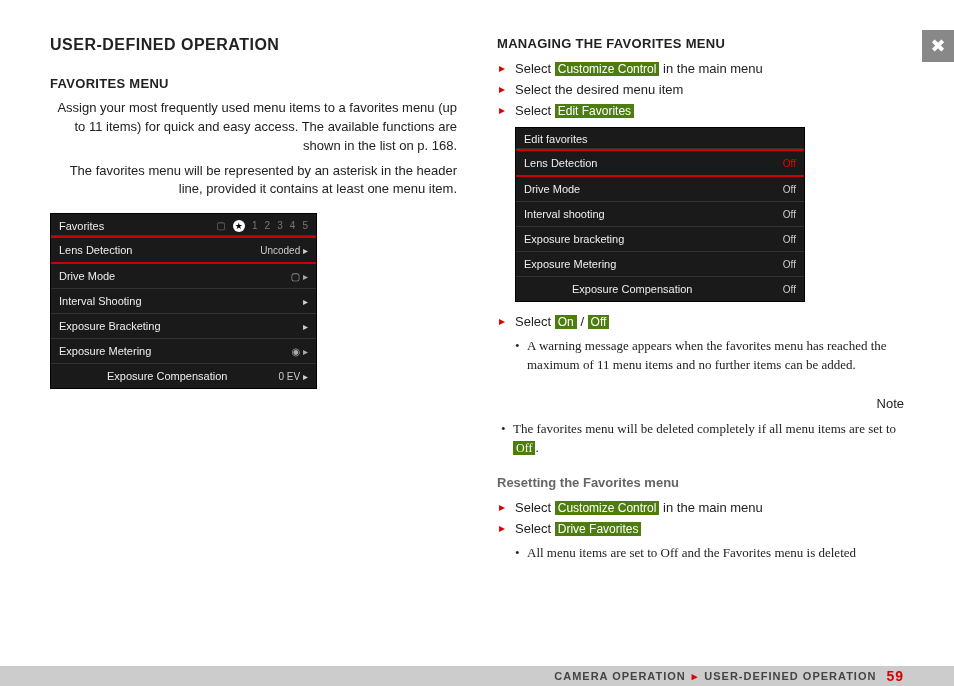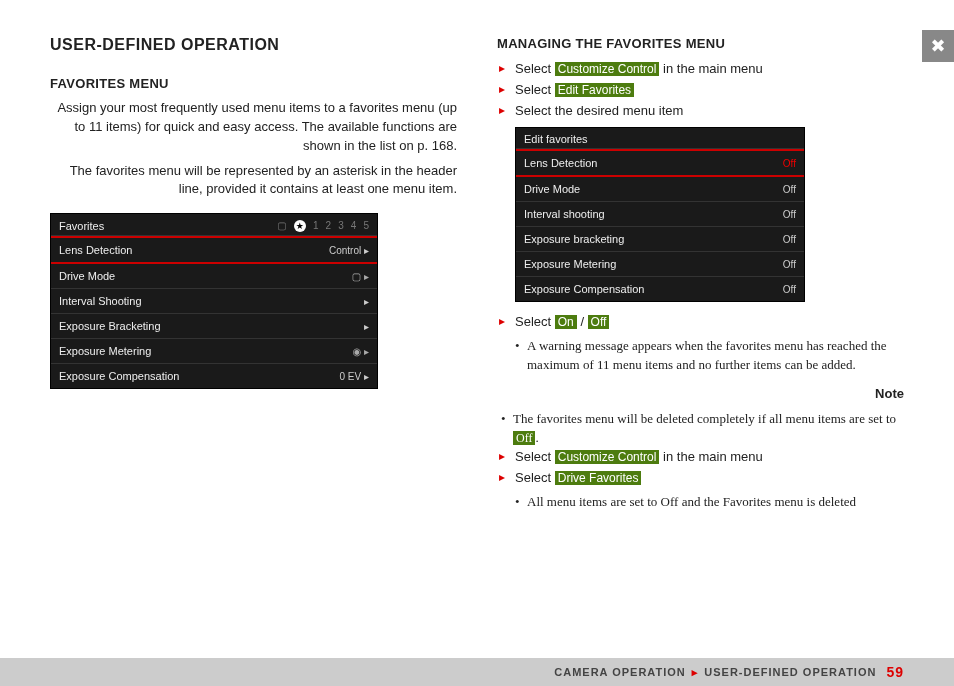--- a/index.html
+++ b/index.html
@@ -54,47 +54,47 @@
     content: "•";
     position: absolute;
     left: 18px;
   }
   .tag {
     background: #4d7c0f;
     color: #fff;
     padding: 0 3px;
     font-size: 12px;
   }
-  .note-label { font-weight: bold; margin-top: 10px; }
+  .note-label { font-weight: normal; margin-top: 20px; }
   
   .cam {
     background: #1a1a1a;
     color: #eee;
-    width: 328px;
+    width: 267px;
     font-size: 11px;
     margin-top: 14px;
     border: 1px solid #000;
   }
   .cam .hdr {
     display: flex;
     align-items: center;
     justify-content: space-between;
     padding: 5px 8px 3px 8px;
     border-bottom: 1px solid #333;
   }
   .cam .hdr .tabs span { margin-left: 4px; color: #777; font-size: 10px; }
   .cam .hdr .tabs .star { color:#fff; background:#fff; color:#000; border-radius:50%; width:12px; height:12px; display:inline-flex; align-items:center; justify-content:center; font-size:9px;}
   .cam .row {
     display: flex;
     justify-content: space-between;
     align-items: flex-end;
     padding: 6px 8px;
     border-bottom: 1px solid #333;
   }
-  .cam .row:last-child { border-bottom: none; }
+  .cam .row:last-child { border-bottom: none; margin-left: 48px; }
   .cam .row.sel {
     border-top: 2px solid #c00;
     border-bottom: 2px solid #c00;
   }
   .cam .row.sel .val.red { color: #e00; }
   .cam .val { color: #ccc; font-size: 10px; }
   .cam .icon-box { color:#aaa; font-size:10px; }
   .cam2 { margin-top: 6px; margin-left:18px; width: 290px; }
   
   .thumb {
@@ -107,21 +107,21 @@
     color: #fff;
     display: flex;
     align-items: center;
     justify-content: center;
     font-size: 18px;
   }
   
   .footer {
     position: absolute;
     left: 0; right: 0; bottom: 0;
-    height: 28px;
+    height: 20px;
     background: #ccc;
     display: flex;
     align-items: center;
     justify-content: flex-end;
     padding-right: 50px;
     font-size: 11px;
     letter-spacing: 1px;
     font-weight: bold;
     color: #444;
   }
@@ -148,21 +148,21 @@
           <span class="star">★</span>
           <span>1</span>
           <span>2</span>
           <span>3</span>
           <span>4</span>
           <span>5</span>
         </span>
       </div>
       <div class="row sel">
         <span>Lens Detection</span>
-        <span class="val">Control ▸</span>
+        <span class="val">Uncoded ▸</span>
       </div>
       <div class="row">
         <span>Drive Mode</span>
         <span class="val icon-box">▢ ▸</span>
       </div>
       <div class="row">
         <span>Interval Shooting</span>
         <span class="val">▸</span>
       </div>
       <div class="row">
@@ -179,24 +179,24 @@
       </div>
     </div>
   </div>
 
   <div class="col">
     <h2>MANAGING THE FAVORITES MENU</h2>
     <ul class="arrow-list">
       <li>
         <span>Select </span><span class="tag">Customize Control</span><span> in the main menu</span>
       </li>
+      <li>Select the desired menu item</li>
       <li>
         <span>Select </span><span class="tag">Edit Favorites</span>
       </li>
-      <li>Select the desired menu item</li>
     </ul>
 
     <div class="cam cam2">
       <div class="hdr">
         <span>Edit favorites</span>
         <span></span>
       </div>
       <div class="row sel">
         <span>Lens Detection</span>
         <span class="val red">Off</span>
@@ -232,20 +232,21 @@
       <li>A warning message appears when the favorites menu has reached the maximum of 11 menu items and no further items can be added.</li>
     </ul>
 
     <p class="note-label">Note</p>
     <ul class="bullet-list" style="margin-left:-14px;">
       <li>
         <span>The favorites menu will be deleted completely if all menu items are set to </span><span class="tag">Off</span><span>.</span>
       </li>
     </ul>
 
+    <h3>Resetting the Favorites menu</h3>
     <ul class="arrow-list">
       <li>
         <span>Select </span><span class="tag">Customize Control</span><span> in the main menu</span>
       </li>
       <li>
         <span>Select </span><span class="tag">Drive Favorites</span>
       </li>
     </ul>
     <ul class="bullet-list">
       <li>All menu items are set to Off and the Favorites menu is deleted</li>

